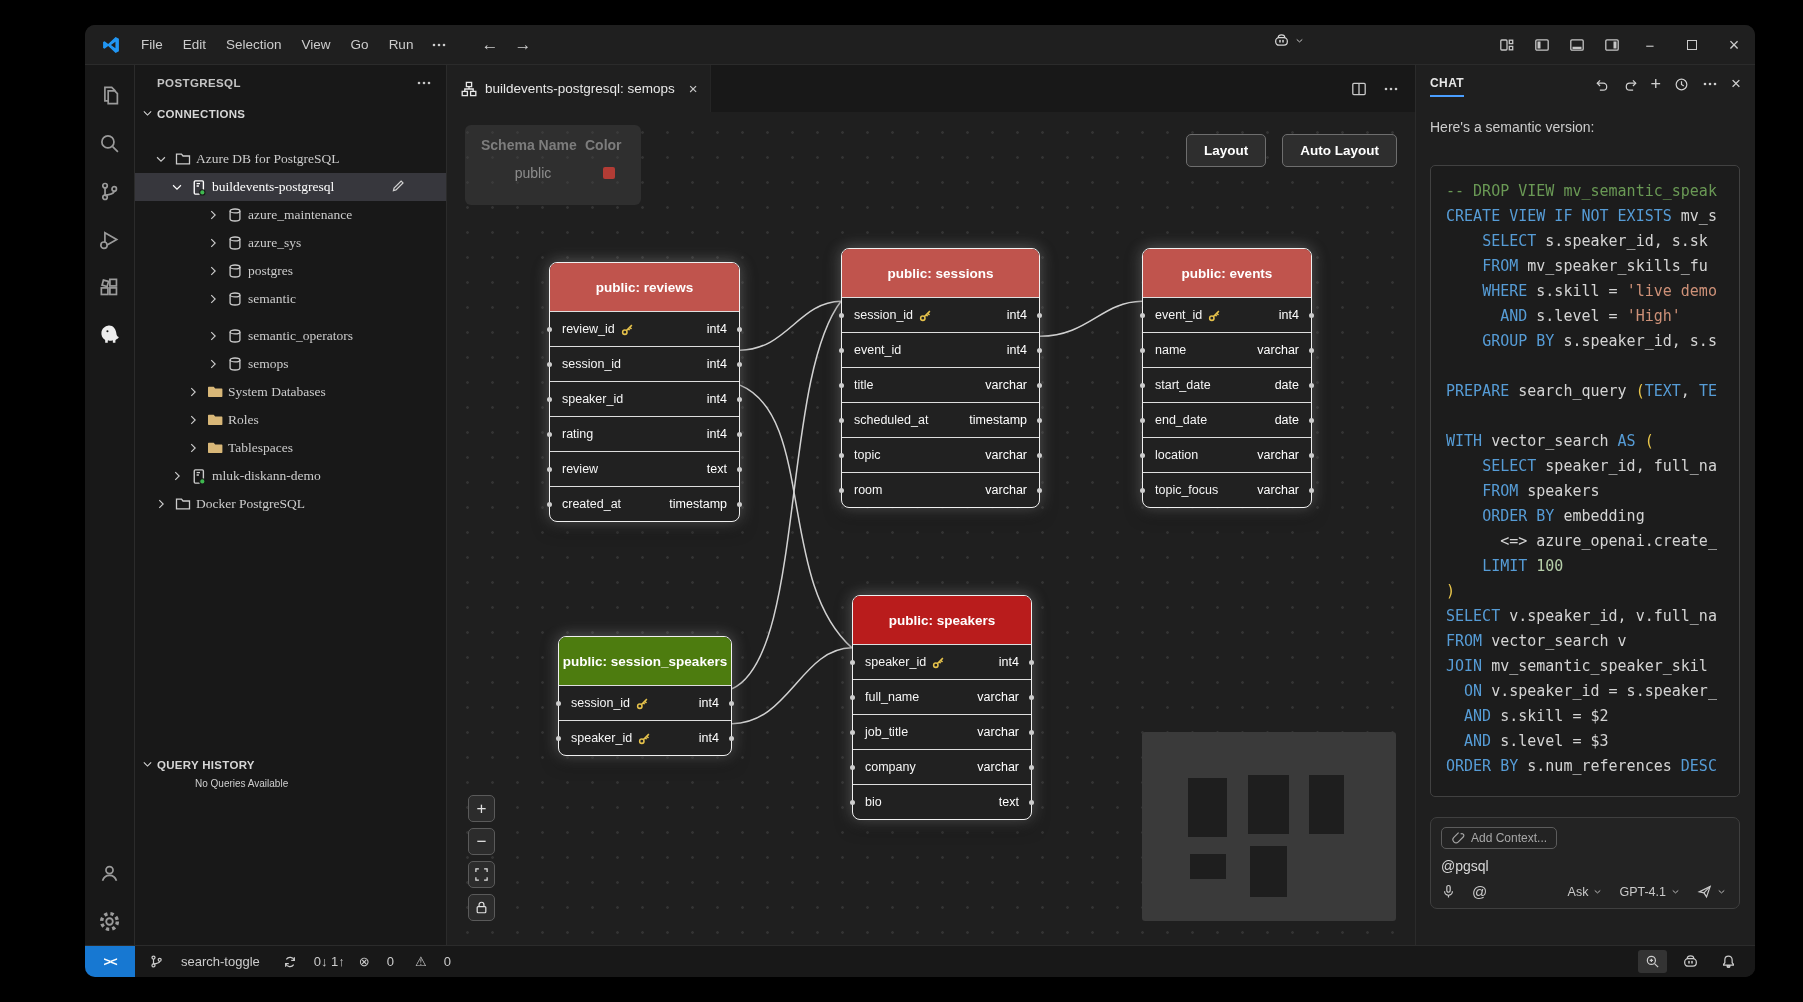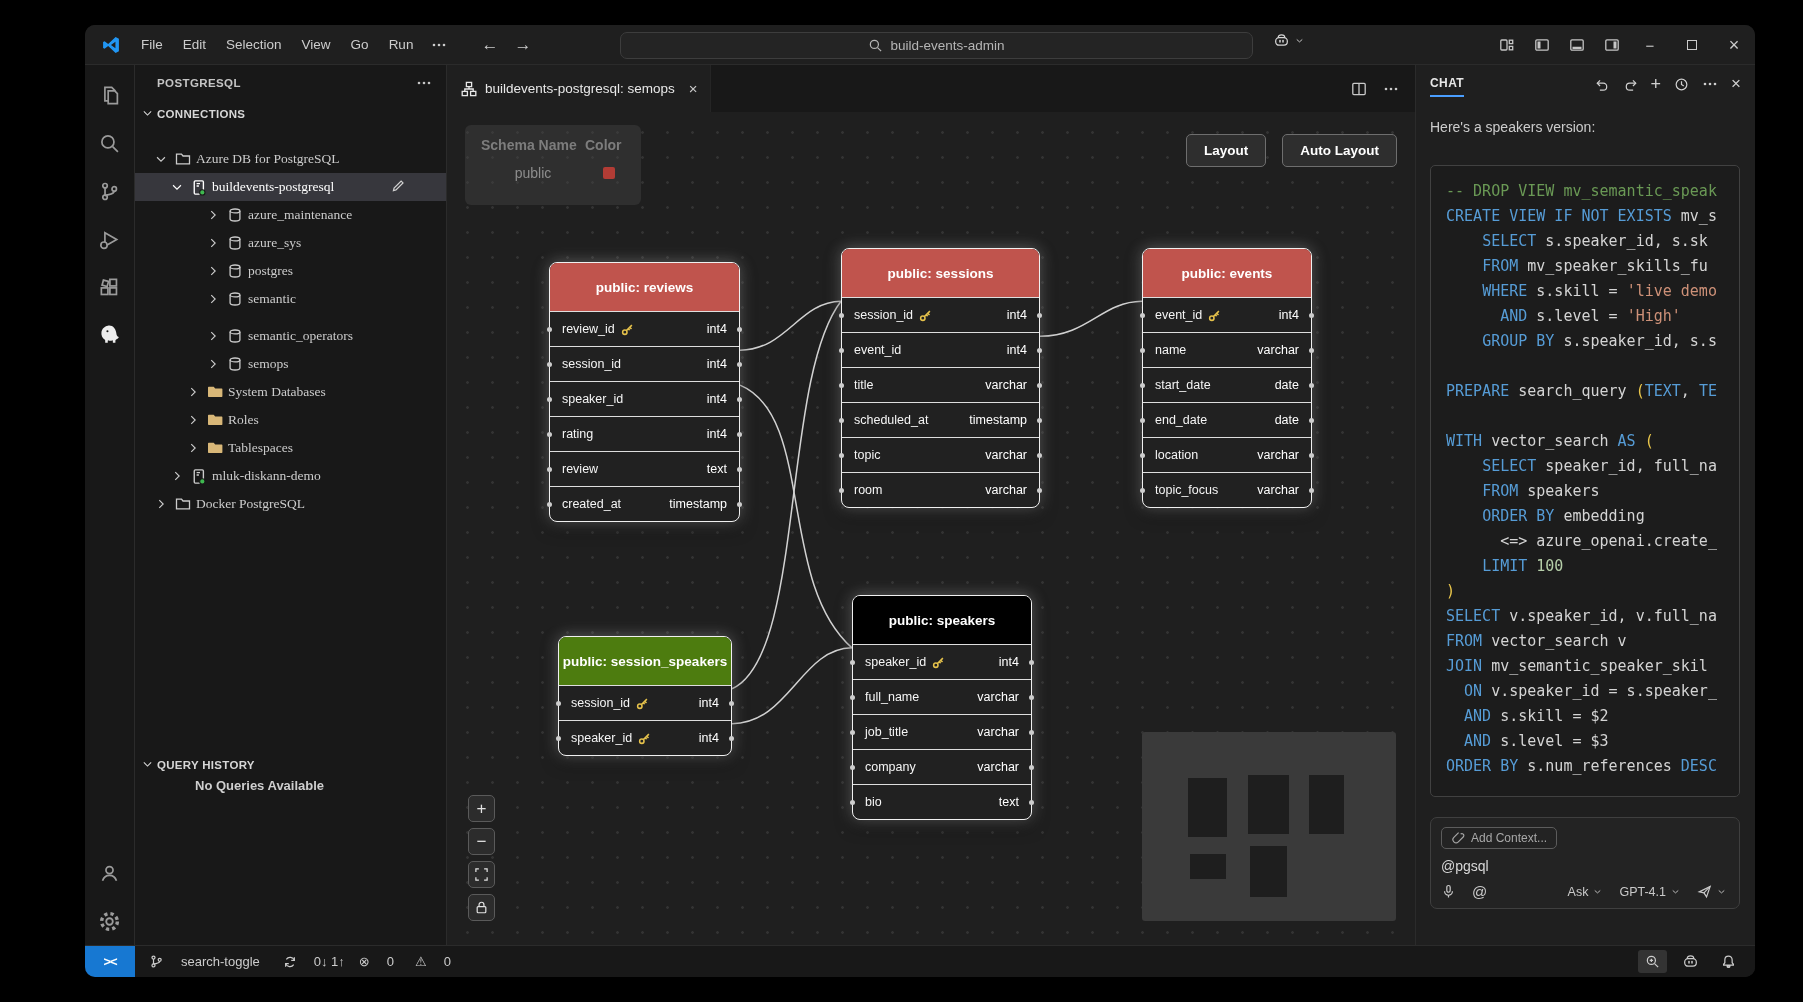--- a/index.html
+++ b/index.html
@@ -42,21 +42,21 @@
   .sb-section { display:flex; align-items:center; gap:3px; height:26px; padding-left:6px; font-size:11.5px; font-weight:bold;
                 color:#d7d7d7; letter-spacing:.3px; }
   .tree { position:absolute; left:0; right:0; top:80px; }
   .tree-row { height:28px; display:flex; align-items:center; gap:5px; font-size:13.5px; color:#cccccc; position:relative; }
   .tree-row.selected { background:#37373d; color:#fff; }
   .tree-row .lbl { white-space:nowrap;font-family:Liberation Serif, serif; }
   .tree-row .chev { display:flex; width:16px; justify-content:center; flex:0 0 16px; }
   .tree-row .tico { display:flex; width:17px; justify-content:center; flex:0 0 17px; }
   .tree-row .edit { position:absolute; right:40px; top:5px; color:#d0d0d0; }
   .qh-section { position:absolute; left:0; top:687px; width:100%; }
-  .qh-empty { position:absolute; top:713px; left:60px; font-size:13px; color:#cfcfcf;font-weight:bold; }
+  .qh-empty { position:absolute; top:713px; left:60px; font-size:10px; color:#cfcfcf; }
 
   
   .editor { flex:1; min-width:0; display:flex; flex-direction:column; background:#1f1f1f; }
   .tabbar { height:47px; flex:0 0 47px; background:#181818; display:flex; align-items:stretch; position:relative; }
   .tab { background:#1f1f1f; display:flex; align-items:center; gap:8px; padding:0 12px 0 14px; color:#e8e8e8;
          font-size:13.5px; border-right:1px solid #252525; }
   .tab .closex { color:#c9c9c9; font-size:15px; margin-left:6px; }
   .tab-actions { margin-left:auto; display:flex; align-items:center; gap:16px; padding-right:16px; color:#c9c9c9; }
 
   .canvas { position:relative; flex:1; background:#1f1f1f;
@@ -157,29 +157,20 @@
               <circle cx="3" cy="8" r="1.3"></circle>
               <circle cx="8" cy="8" r="1.3"></circle>
               <circle cx="13" cy="8" r="1.3"></circle>
             </g>
           </svg>
         </span>
     <div class="nav-arrows">
       <span>←</span>
       <span>→</span>
     </div>
-    <div class="searchbox">
-      <span class="ic">
-            <svg width="15" height="15" viewBox="0 0 16 16" fill="none" stroke="currentColor" stroke-width="1.3">
-              <circle cx="6.8" cy="6.8" r="4.3"></circle>
-              <path d="M10.2 10.2L14 14"></path>
-            </svg>
-          </span>
-      <span>build-events-admin</span>
-    </div>
     <div class="copilot-tb">
       <span class="ic">
             <svg width="17" height="15" viewBox="0 0 16 16" fill="none" stroke="currentColor" stroke-width="1.3">
               <rect x="1.8" y="5" width="12.4" height="8" rx="3.6"></rect>
               <path d="M4.5 5c0-2 1.5-3 3.5-3s3.5 1 3.5 3"></path>
               <rect x="5.6" y="7.3" width="1.6" height="3.2" rx=".8" fill="currentColor" stroke="none"></rect>
               <rect x="8.8" y="7.3" width="1.6" height="3.2" rx=".8" fill="currentColor" stroke="none"></rect>
             </svg>
           </span>
       <span class="ic">
@@ -644,21 +635,21 @@
                   <span class="fname">speaker_id<span class="ic">
                       <svg width="13" height="13" viewBox="0 0 16 16" fill="none" stroke="#e6c24b" stroke-width="1.9">
                         <circle cx="4.7" cy="11.3" r="2.7"></circle>
                         <path d="M6.7 9.3L13.4 2.6M10.8 5.2l2.1 2.1M8.9 7.1l1.7 1.7"></path>
                       </svg>
                     </span></span>
                   <span class="ftype">int4</span>
                 </div>
               </div>
               <div class="tbl" style="left: 405px; top: 483px; width: 180px;">
-                <div class="tbl-header" style="background:#000000">public: speakers</div>
+                <div class="tbl-header" style="background:#b91c1c">public: speakers</div>
                 <div class="tbl-row">
                   <span class="fname">speaker_id<span class="ic">
                       <svg width="13" height="13" viewBox="0 0 16 16" fill="none" stroke="#e6c24b" stroke-width="1.9">
                         <circle cx="4.7" cy="11.3" r="2.7"></circle>
                         <path d="M6.7 9.3L13.4 2.6M10.8 5.2l2.1 2.1M8.9 7.1l1.7 1.7"></path>
                       </svg>
                     </span></span>
                   <span class="ftype">int4</span>
                 </div>
                 <div class="tbl-row">
@@ -758,21 +749,21 @@
                   <g fill="currentColor" stroke="none">
                     <circle cx="3" cy="8" r="1.3"></circle>
                     <circle cx="8" cy="8" r="1.3"></circle>
                     <circle cx="13" cy="8" r="1.3"></circle>
                   </g>
                 </svg>
               </span>
           <span style="font-size:17px;line-height:14px;">×</span>
         </span>
       </div>
-      <div class="chat-intro">Here's a speakers version:</div>
+      <div class="chat-intro">Here's a semantic version:</div>
       <div class="code-block" id="code-block"><div><span class="tc">-- DROP VIEW mv_semantic_speak</span></div><div><span class="tk">CREATE VIEW IF NOT EXISTS</span><span class="tp"> mv_s</span></div><div><span class="tp">    </span><span class="tk">SELECT</span><span class="tp"> s.speaker_id, s.sk</span></div><div><span class="tp">    </span><span class="tk">FROM</span><span class="tp"> mv_speaker_skills_fu</span></div><div><span class="tp">    </span><span class="tk">WHERE</span><span class="tp"> s.skill = </span><span class="ts">'live demo</span></div><div><span class="tp">      </span><span class="tk">AND</span><span class="tp"> s.level = </span><span class="ts">'High'</span></div><div><span class="tp">    </span><span class="tk">GROUP BY</span><span class="tp"> s.speaker_id, s.s</span></div><div>&nbsp;</div><div><span class="tk">PREPARE</span><span class="tp"> search_query </span><span class="to">(</span><span class="tk">TEXT</span><span class="tp">, </span><span class="tk">TE</span></div><div>&nbsp;</div><div><span class="tk">WITH</span><span class="tp"> vector_search </span><span class="tk">AS</span><span class="tp"> </span><span class="to">(</span></div><div><span class="tp">    </span><span class="tk">SELECT</span><span class="tp"> speaker_id, full_na</span></div><div><span class="tp">    </span><span class="tk">FROM</span><span class="tp"> speakers</span></div><div><span class="tp">    </span><span class="tk">ORDER BY</span><span class="tp"> embedding</span></div><div><span class="tp">      &lt;=&gt; azure_openai.create_</span></div><div><span class="tp">    </span><span class="tk">LIMIT</span><span class="tp"> </span><span class="tn">100</span></div><div><span class="to">)</span></div><div><span class="tk">SELECT</span><span class="tp"> v.speaker_id, v.full_na</span></div><div><span class="tk">FROM</span><span class="tp"> vector_search v</span></div><div><span class="tk">JOIN</span><span class="tp"> mv_semantic_speaker_skil</span></div><div><span class="tp">  </span><span class="tk">ON</span><span class="tp"> v.speaker_id = s.speaker_</span></div><div><span class="tp">  </span><span class="tk">AND</span><span class="tp"> s.skill = $2</span></div><div><span class="tp">  </span><span class="tk">AND</span><span class="tp"> s.level = $3</span></div><div><span class="tk">ORDER BY</span><span class="tp"> s.num_references </span><span class="tk">DESC</span></div></div>
 
       <div class="chat-input">
         <span class="ctx-chip">
           <span class="ic">
                 <svg width="14" height="14" viewBox="0 0 16 16" fill="none" stroke="currentColor" stroke-width="1.3">
                   <path d="M11 3.4a2.3 2.3 0 0 1 3.2 3.2l-5.8 5.8a3.6 3.6 0 0 1-5.1-5.1l5.4-5.4"></path>
                 </svg>
               </span>
           <span>Add Context...</span>

